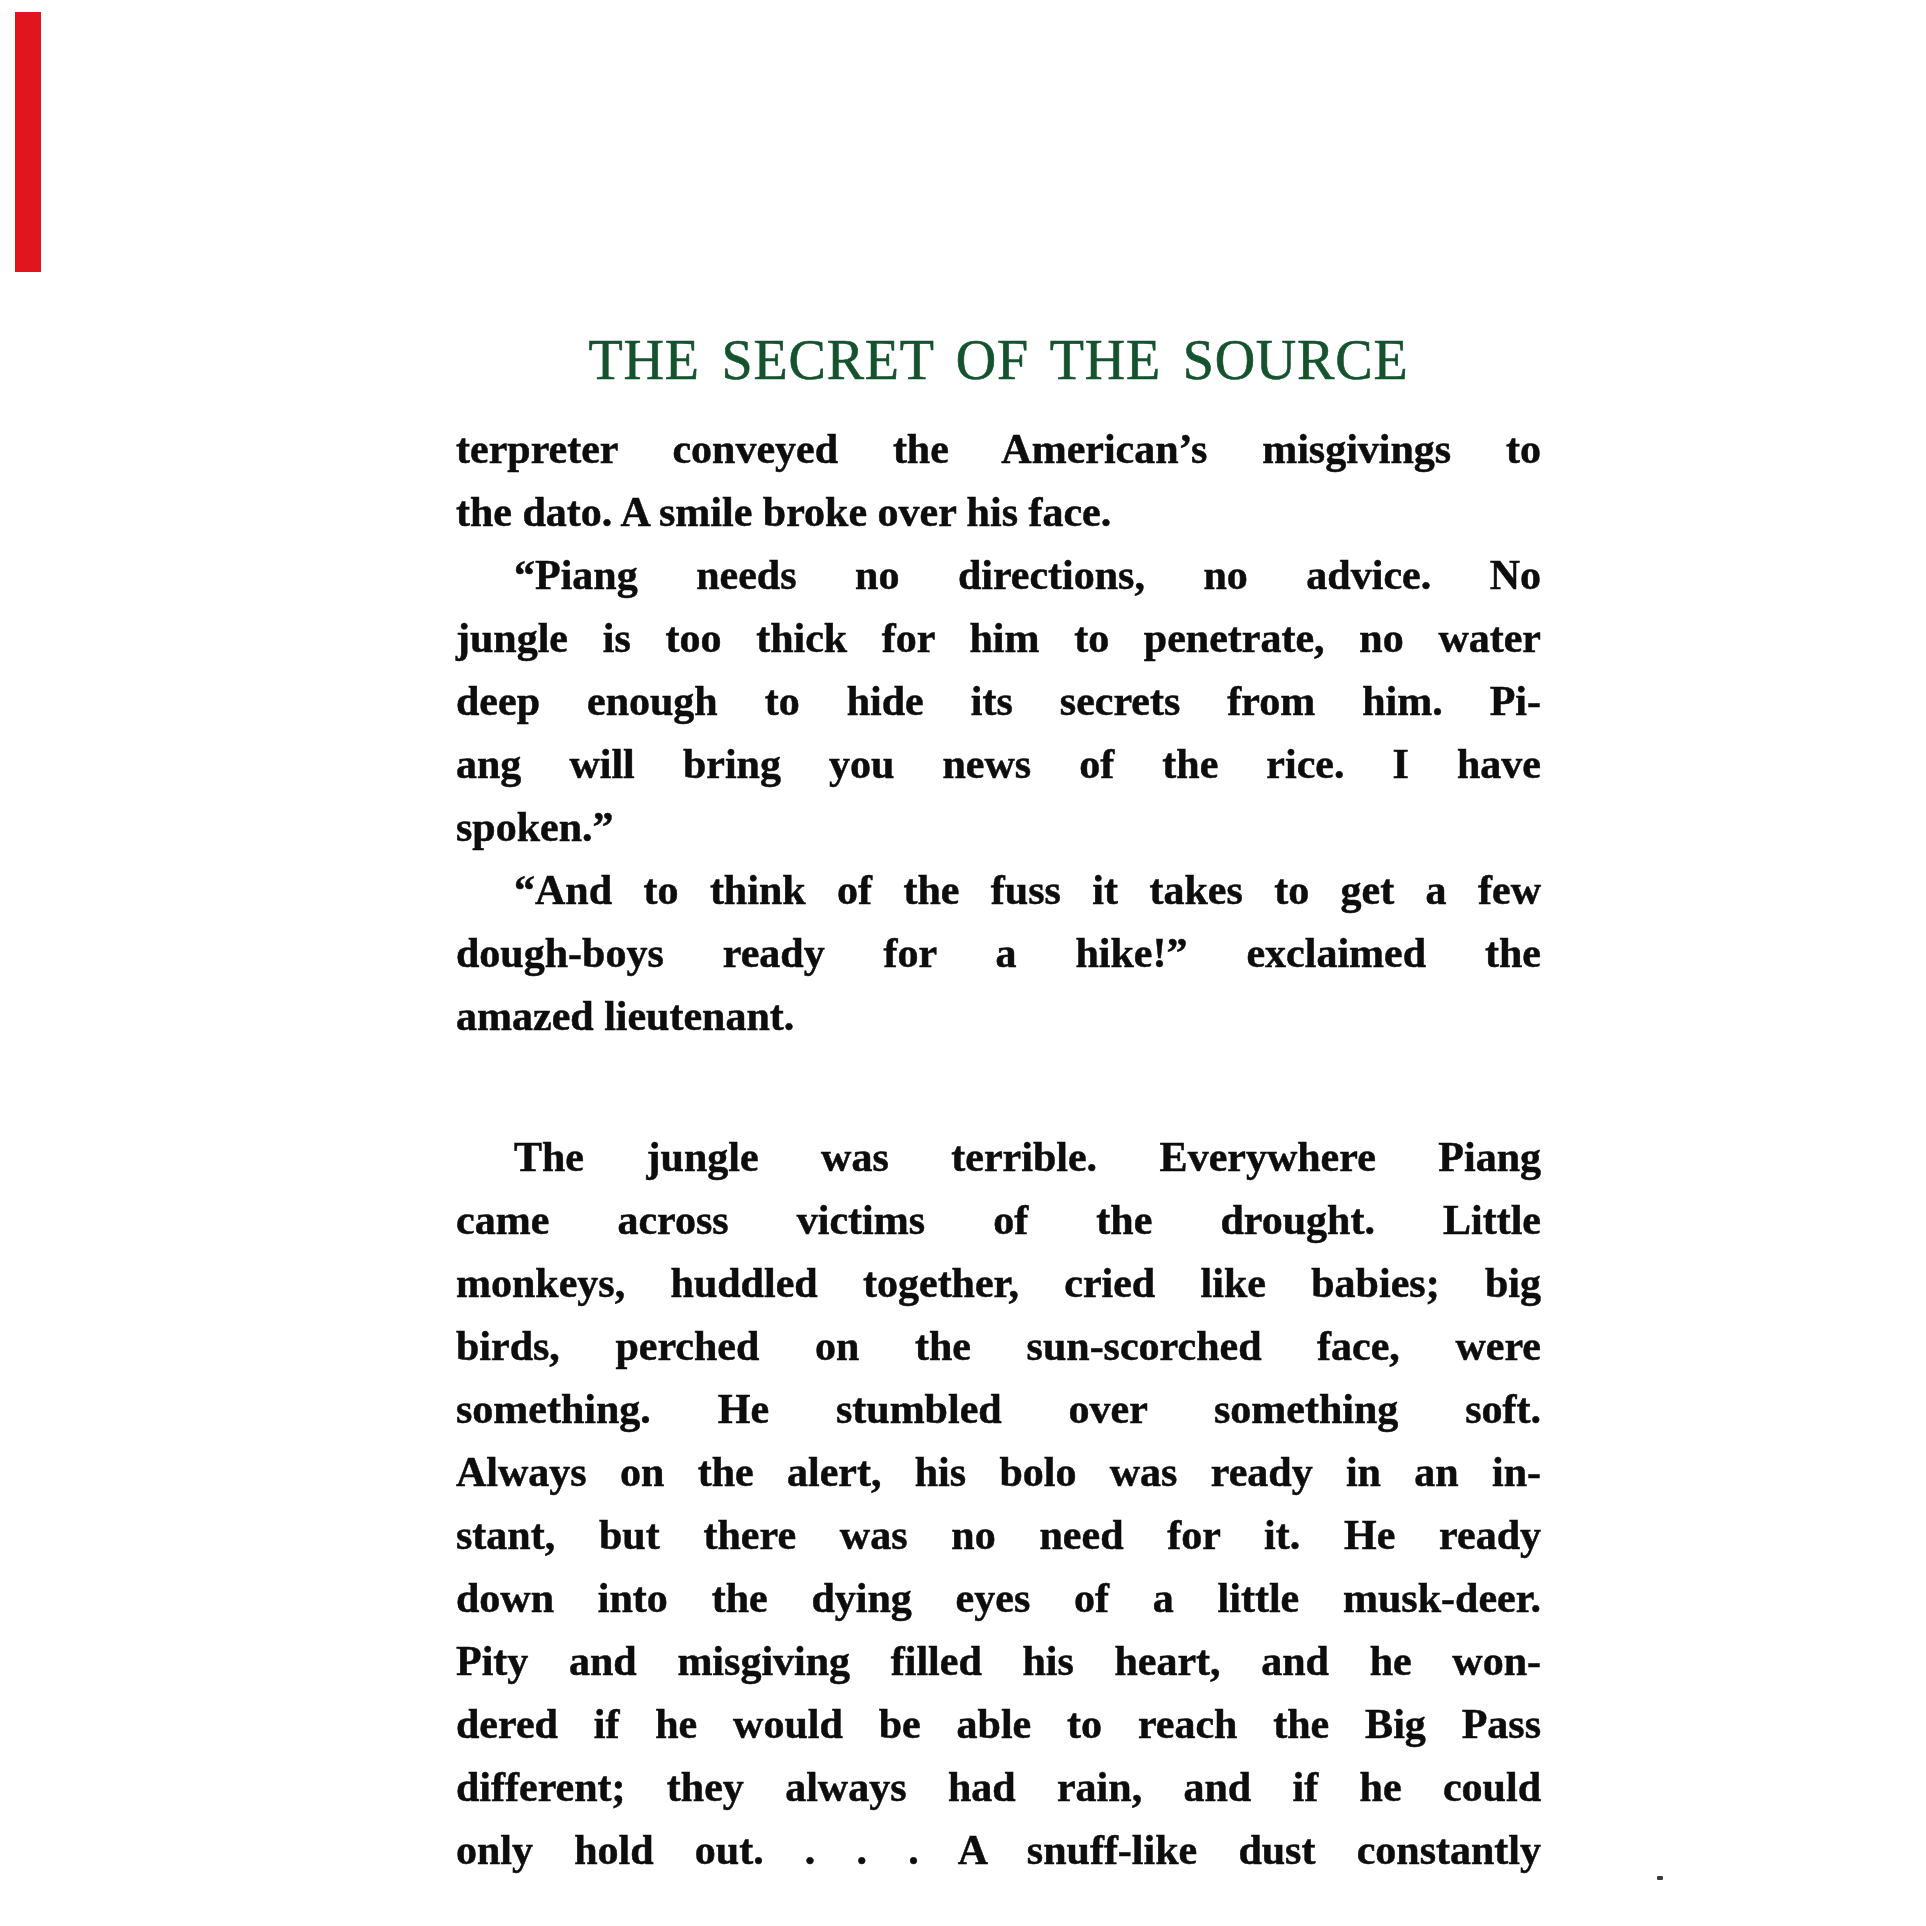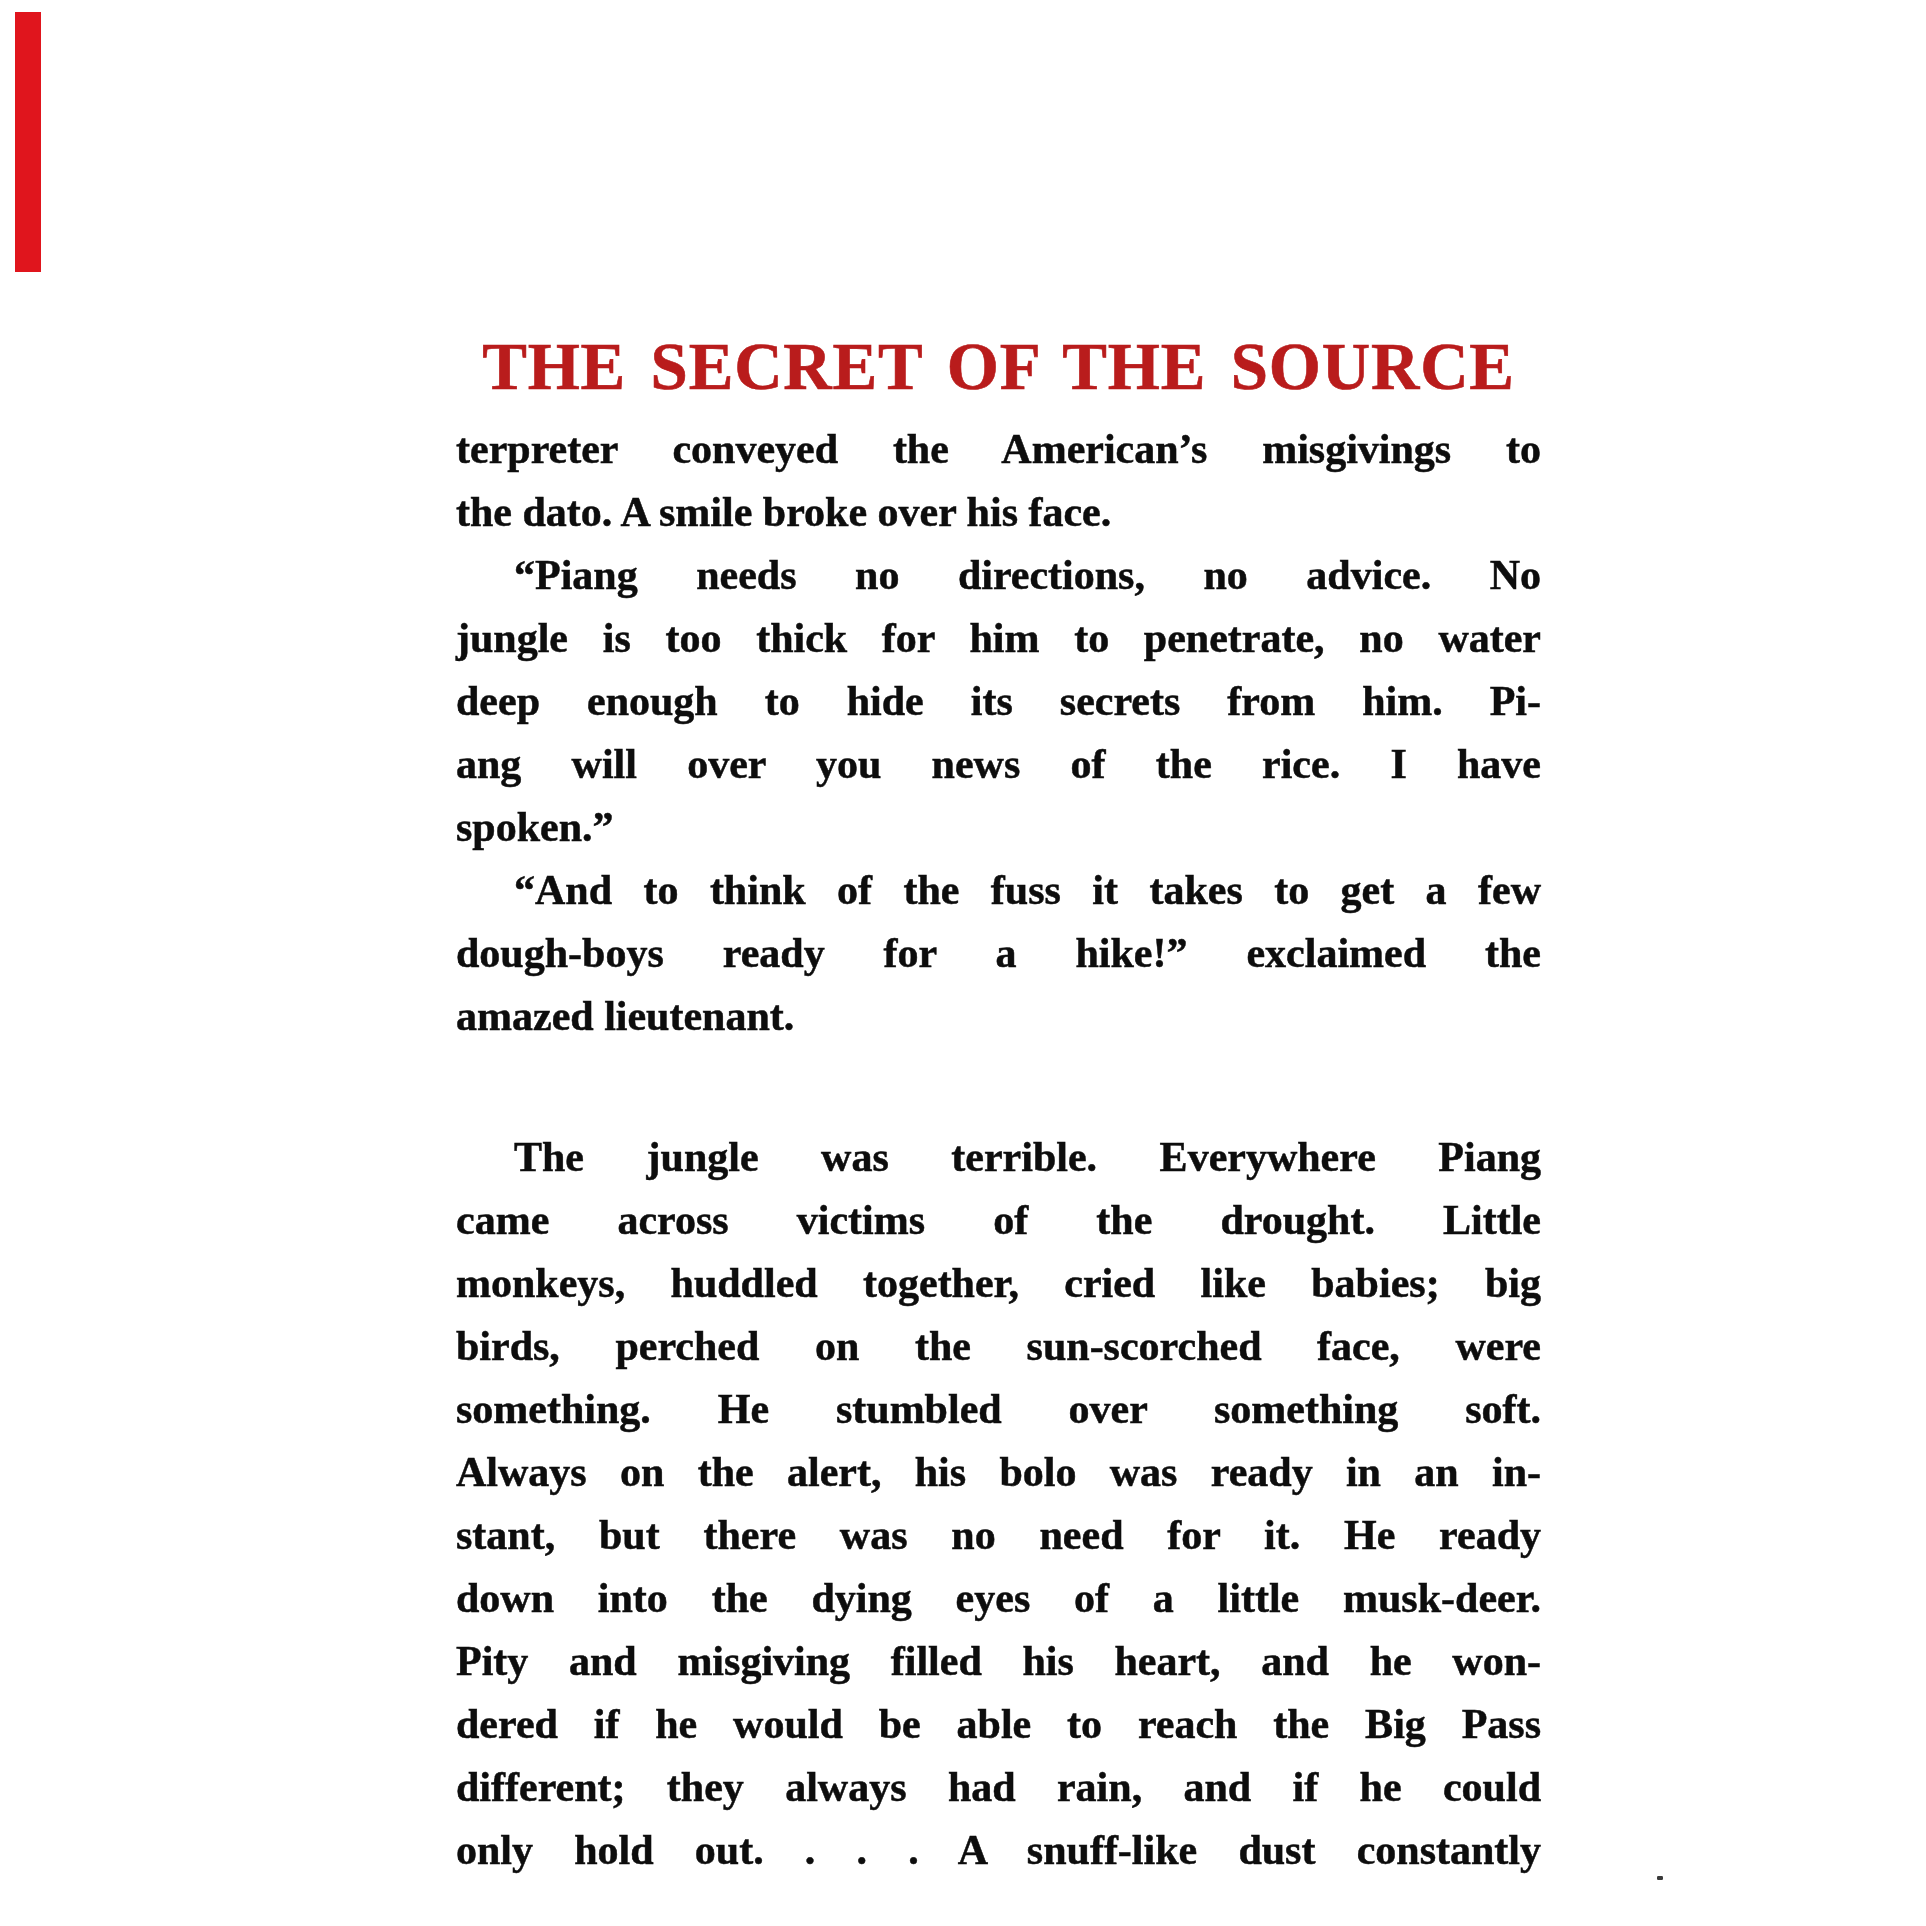--- a/index.html
+++ b/index.html
@@ -24,26 +24,26 @@
     height: 260px;
     background: #e0151d;
   }
   .page-title {
     position: absolute;
     left: 456px;
     top: 328px;
     width: 1085px;
     margin: 0;
     text-align: center;
-    font-size: 67px;
-    font-weight: 700;
+    font-size: 56px;
+    font-weight: 400;
     letter-spacing: 0.8px;
     word-spacing: 7px;
     white-space: nowrap;
-    color: #b91c1c;
+    color: #14532d;
     -webkit-text-stroke: 0.6px currentColor;
   }
   .textblock {
     position: absolute;
     left: 456px;
     top: 418px;
     width: 1085px;
     font-size: 42px;
     line-height: 63px;
     color: #0d0d0d;
@@ -88,21 +88,21 @@
   <div class="red-strip"></div>
 
   <h1 class="page-title">THE SECRET OF THE SOURCE</h1>
 
   <div class="textblock">
     <p class="line">terpreter conveyed the American’s misgivings to</p>
     <p class="line short">the dato.  A smile broke over his face.</p>
     <p class="line indent">“Piang needs no directions, no advice.  No</p>
     <p class="line">jungle is too thick for him to penetrate, no water</p>
     <p class="line">deep enough to hide its secrets from him.  Pi-</p>
-    <p class="line">ang will over you news of the rice.  I have</p>
+    <p class="line">ang will bring you news of the rice.  I have</p>
     <p class="line short">spoken.”</p>
     <p class="line indent">“And to think of the fuss it takes to get a few</p>
     <p class="line">dough-boys ready for a hike!” exclaimed the</p>
     <p class="line short">amazed lieutenant.</p>
     <p class="line indent para-gap">The jungle was terrible.  Everywhere Piang</p>
     <p class="line">came across victims of the drought.  Little</p>
     <p class="line">monkeys, huddled together, cried like babies; big</p>
     <p class="line">birds, perched on the sun-scorched face, were</p>
     <p class="line">something.  He stumbled over something soft.</p>
     <p class="line">Always on the alert, his bolo was ready in an in-</p>

